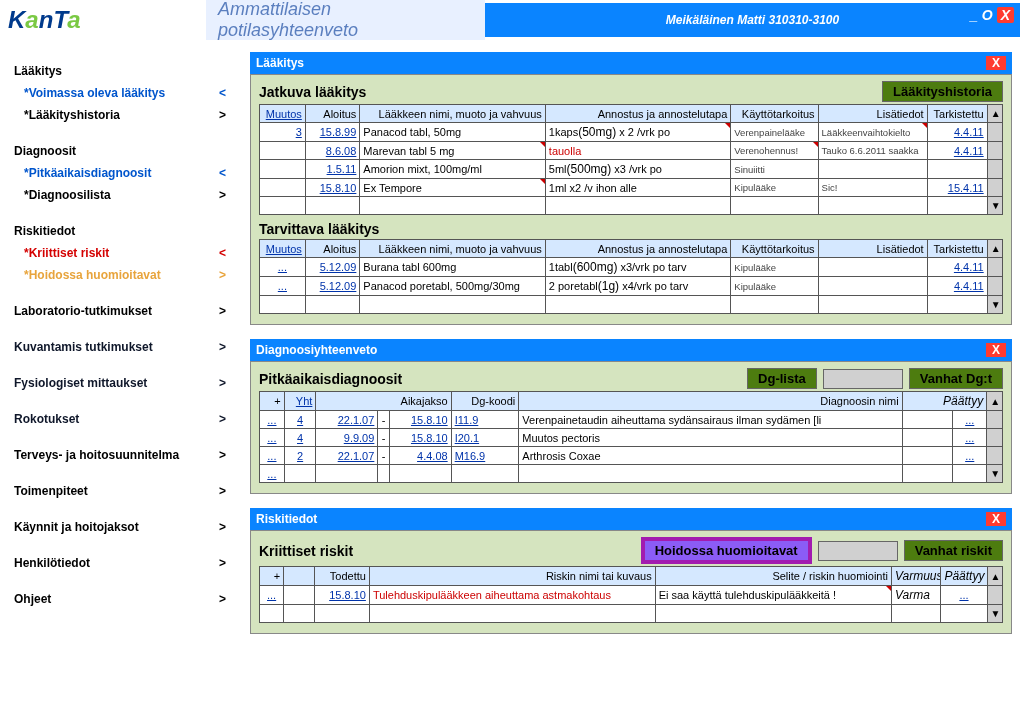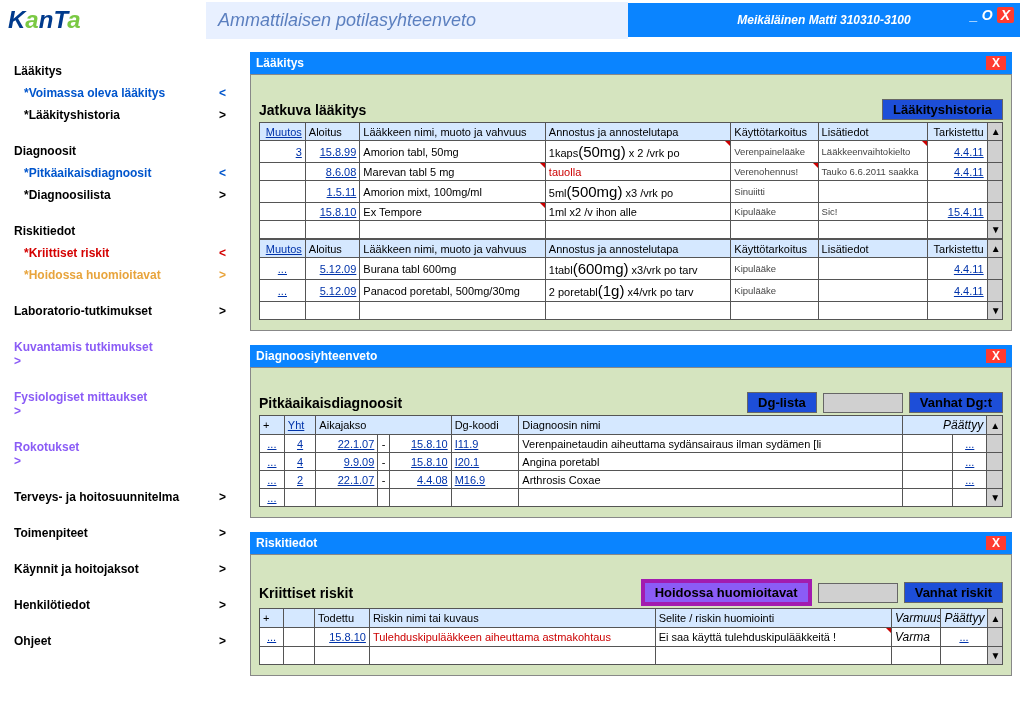--- a/index.html
+++ b/index.html
@@ -4,61 +4,61 @@
 <style>
   * { box-sizing: border-box; margin: 0; padding: 0; }
   body { font-family: Arial, sans-serif; font-size: 12px; background: #fff; width: 1020px; }
   
   .header { display: flex; align-items: center; height: 40px; }
   .logo-area { width: 206px; display: flex; align-items: center; padding-left: 8px; }
   .logo { font-size: 24px; font-weight: bold; font-style: italic; }
   .logo .k { color: #003a8c; }
   .logo .accent { color: #7ac943; }
   .title-area { flex: 1; background: #e8f0ff; color: #5b7fbf; font-style: italic; font-size: 18px; padding: 8px 12px; }
-  .patient-area { background: #0a84ff; color: #fff; width: 392px; text-align: center; font-weight: bold; font-style: italic; padding: 10px 8px; position: relative; }
+  .patient-area { background: #0a84ff; color: #fff; width: 535px; text-align: center; font-weight: bold; font-style: italic; padding: 10px 8px; position: relative; }
   .win-controls { position: absolute; right: 6px; top: 4px; display: flex; gap: 4px; }
   .win-btn { font-weight: bold; font-size: 14px; color: #fff; cursor: pointer; }
   .win-btn.close { background: #ff3b30; padding: 0 4px; border-radius: 2px; }
   .win-btn.circle { color: #fff; }
   
   .main { display: flex; }
   .sidebar { width: 242px; padding: 20px 10px 10px 14px; background: #fff; }
   .nav-group { margin-bottom: 14px; }
   .nav-head { font-weight: bold; color: #000; display: flex; justify-content: space-between; padding: 4px 0; }
   .nav-sub { display: flex; justify-content: space-between; padding: 4px 0 4px 10px; }
   .nav-sub.blue { color: #0055cc; font-weight: bold; }
   .nav-sub.red { color: #d40000; font-weight: bold; }
   .nav-sub.orange { color: #e8a43c; font-weight: bold; }
-  .nav-head.gray { color: #8b5cf6; font-weight: bold; flex-direction: column; }
+  .nav-head.gray { color: #0f172a; font-weight: bold; }
   .chev { font-weight: bold; padding-right: 6px; }
   
   .content { flex: 1; padding: 12px 8px; background: #fff; }
   .panel { margin-bottom: 14px; }
   .panel-head { background: #0a84ff; color: #fff; font-weight: bold; padding: 4px 6px; display: flex; justify-content: space-between; align-items: center; }
   .panel-close { background: #ff3b30; color: #fff; padding: 0 6px; font-weight: bold; cursor: pointer; }
-  .panel-body { background: #d5e4bf; border: 1px solid #888; padding: 22px 8px 10px; }
+  .panel-body { background: #d5e4bf; border: 1px solid #888; padding: 4px 8px 10px; }
   
   .section-head { display: flex; align-items: center; margin: 2px 0 2px; }
   .section-title { font-weight: bold; font-size: 14px; flex: 1; }
-  .section-btn { background: #1d4ed8; border: 1px solid #666; padding: 2px 10px; font-weight: bold; font-size: 13px; margin-left: 6px; }
+  .section-btn { background: #4d7c0f; border: 1px solid #666; padding: 2px 10px; font-weight: bold; font-size: 13px; margin-left: 6px; }
   .section-btn.blank { background: #d0d0d0; width: 80px; height: 20px; display: inline-block; }
   .section-btn.yellow { background: #8b5cf6; border: 4px solid #a21caf; }
   
   table { width: 100%; border-collapse: collapse; background: #fff; table-layout: fixed; font-size: 11px; }
   th, td { border: 1px solid #555; padding: 2px 3px; height: 18px; text-align: left; white-space: nowrap; overflow: hidden; }
-  th { background: #d5e8ff; font-weight: normal; }
+  th { background: #d5e8ff; font-weight: normal; text-align: right; }
   th.u, td.u { text-decoration: underline; color: #0033aa; }
   td.link { color: #0033aa; text-decoration: underline; cursor: pointer; }
   td.center { text-align: center; }
   td.right { text-align: right; }
   .arrow-col { width: 14px; text-align: center; background: #d0d0d0; font-size: 10px; }
   .small { font-size: 9.5px; color: #444; }
   .italic { font-style: italic; font-size: 12px; }
   th.right { text-align: right; }
-  td .sub { font-size: 15px; }
+  td .sub { font-size: 12px; }
   .dot-cell { color: #0033aa; text-decoration: underline; text-align: center; }
   .rednote { position: relative; }
   .rednote::after { content: ''; position: absolute; top: 0; right: 0; border-top: 5px solid #c00; border-left: 5px solid transparent; }
 </style>
 </head>
 <body>
 
 <div class="header">
   <div class="logo-area">
     <span class="logo">
@@ -203,21 +203,21 @@
             <th>Lääkkeen nimi, muoto ja vahvuus</th>
             <th>Annostus ja annostelutapa</th>
             <th>Käyttötarkoitus</th>
             <th>Lisätiedot</th>
             <th class="right">Tarkistettu</th>
             <th class="arrow-col">▲</th>
           </tr>
           <tr>
             <td class="link right">3</td>
             <td class="link right">15.8.99</td>
-            <td>Amorion tabl, 50mg</td>
+            <td>Panacod tabl, 50mg</td>
             <td class="rednote"><span>1kaps</span><span class="sub">(50mg)</span><span> x 2 /vrk po</span></td>
             <td class="small">Verenpainelääke</td>
             <td class="small rednote">Lääkkeenvaihtokielto</td>
             <td class="link right">4.4.11</td>
             <td class="arrow-col"></td>
           </tr>
           <tr>
             <td></td>
                 <td class="link right">8.6.08</td>
             <td class="rednote">Marevan tabl 5 mg</td>
@@ -253,20 +253,23 @@
                 <td></td>
                 <td></td>
                 <td></td>
                 <td></td>
                 <td></td>
                 <td class="arrow-col">▼</td>
               </tr>
         </tbody>
           </table>
 
+        <div class="section-head" style="margin-top:6px">
+          <span class="section-title">Tarvittava lääkitys</span>
+        </div>
         <table>
           <colgroup>
               <col style="width:42px">
               <col style="width:50px">
               <col style="width:170px">
               <col style="width:170px">
               <col style="width:80px">
               <col style="width:100px">
               <col style="width:55px">
               <col style="width:14px">
@@ -364,21 +367,21 @@
             <td class="dot-cell">...</td>
             <td class="arrow-col"></td>
           </tr>
           <tr>
             <td class="dot-cell">...</td>
             <td class="link center">4</td>
             <td class="link right">9.9.09</td>
             <td class="center">-</td>
             <td class="link right">15.8.10</td>
             <td class="link">I20.1</td>
-            <td>Angina poretabl</td>
+            <td>Muutos pectoris</td>
             <td></td>
             <td class="dot-cell">...</td>
             <td class="arrow-col"></td>
           </tr>
           <tr>
             <td class="dot-cell">...</td>
             <td class="link center">2</td>
             <td class="link right">22.1.07</td>
             <td class="center">-</td>
             <td class="link right">4.4.08</td>

